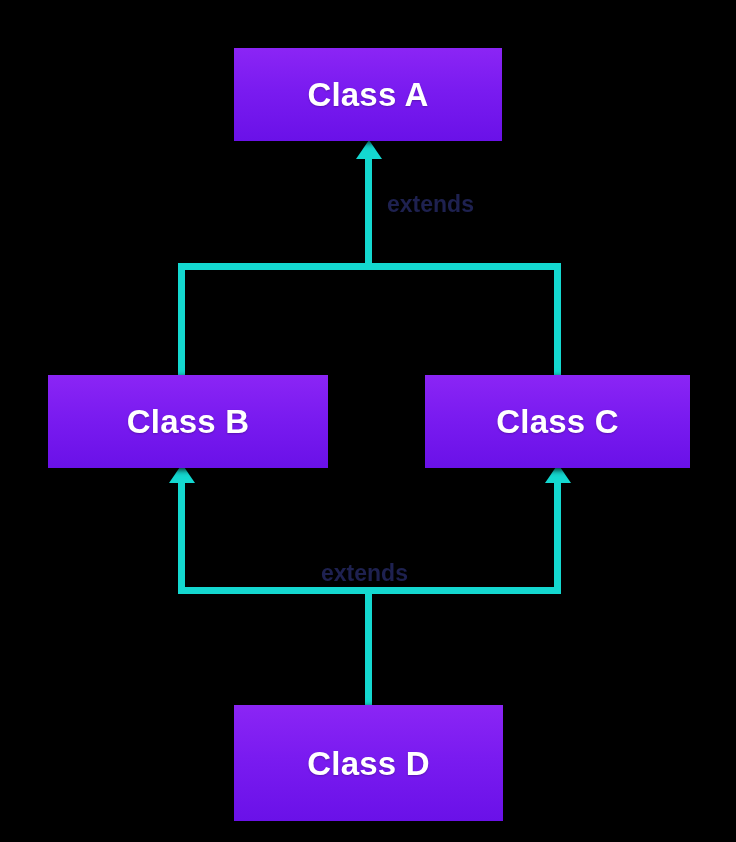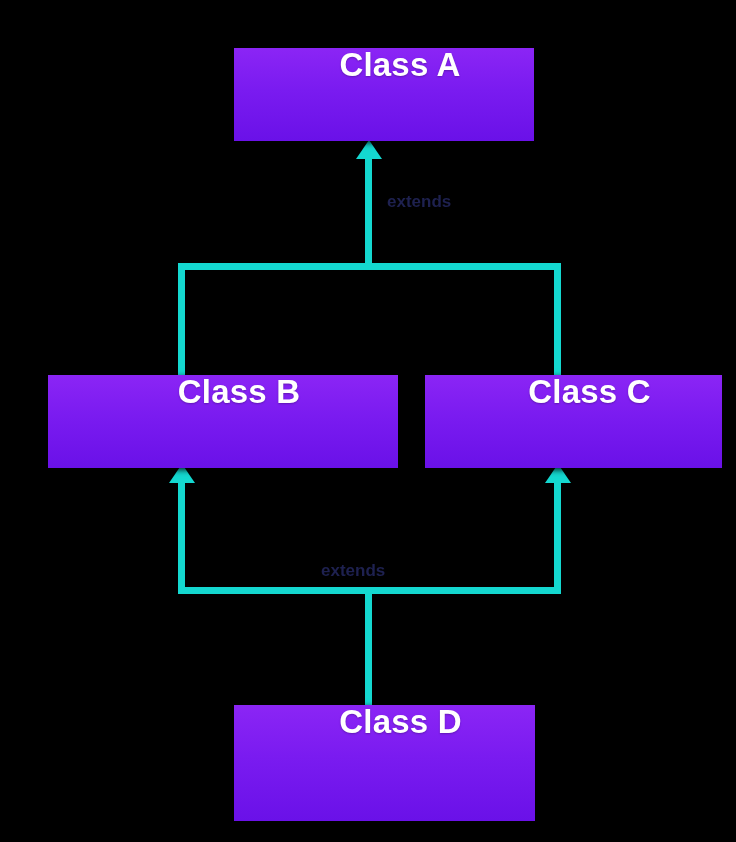--- a/index.html
+++ b/index.html
@@ -15,38 +15,38 @@
     position: relative;
     width: 736px;
     height: 842px;
     background: #000000;
     overflow: hidden;
   }
   
   .class-box {
     position: absolute;
     display: flex;
+    align-items: center;
     justify-content: center;
     background: linear-gradient(180deg, #8B25F5 0%, #7A1BF0 45%, #6A11E8 100%);
     box-shadow: 0 2px 6px rgba(0,0,0,0.85);
     z-index: 5;
-    padding-left: 32px;
   }
   .class-box .class-label {
     color: #FFFFFF;
     font-family: "Liberation Sans", sans-serif;
     font-weight: bold;
     font-size: 33px;
     letter-spacing: 0.2px;
     line-height: 1;
     white-space: nowrap;
     text-shadow: 0 1px 2px rgba(0,0,0,0.25);
   }
   #box-a { left: 234px; top: 48px;  width: 268px; height: 93px; }
-  #box-b { left: 48px;  top: 375px; width: 318px; height: 93px; }
+  #box-b { left: 48px;  top: 375px; width: 280px; height: 93px; }
   #box-c { left: 425px; top: 375px; width: 265px; height: 93px; }
   #box-d { left: 234px; top: 705px; width: 269px; height: 116px; }
 
   
   .conn {
     position: absolute;
     background: #14D8D0;
     z-index: 2;
   }
   .conn-v { width: 7px; }
@@ -61,21 +61,21 @@
     border-bottom: 19px solid #14D8D0;
     z-index: 3;
   }
 
   
   .edge-label {
     position: absolute;
     color: #1E2150;
     font-family: "Liberation Sans", sans-serif;
     font-weight: bold;
-    font-size: 17px;
+    font-size: 23px;
     line-height: 1;
     white-space: nowrap;
     z-index: 4;
   }
 </style>
 </head>
 <body>
 
 <div id="canvas">
 

